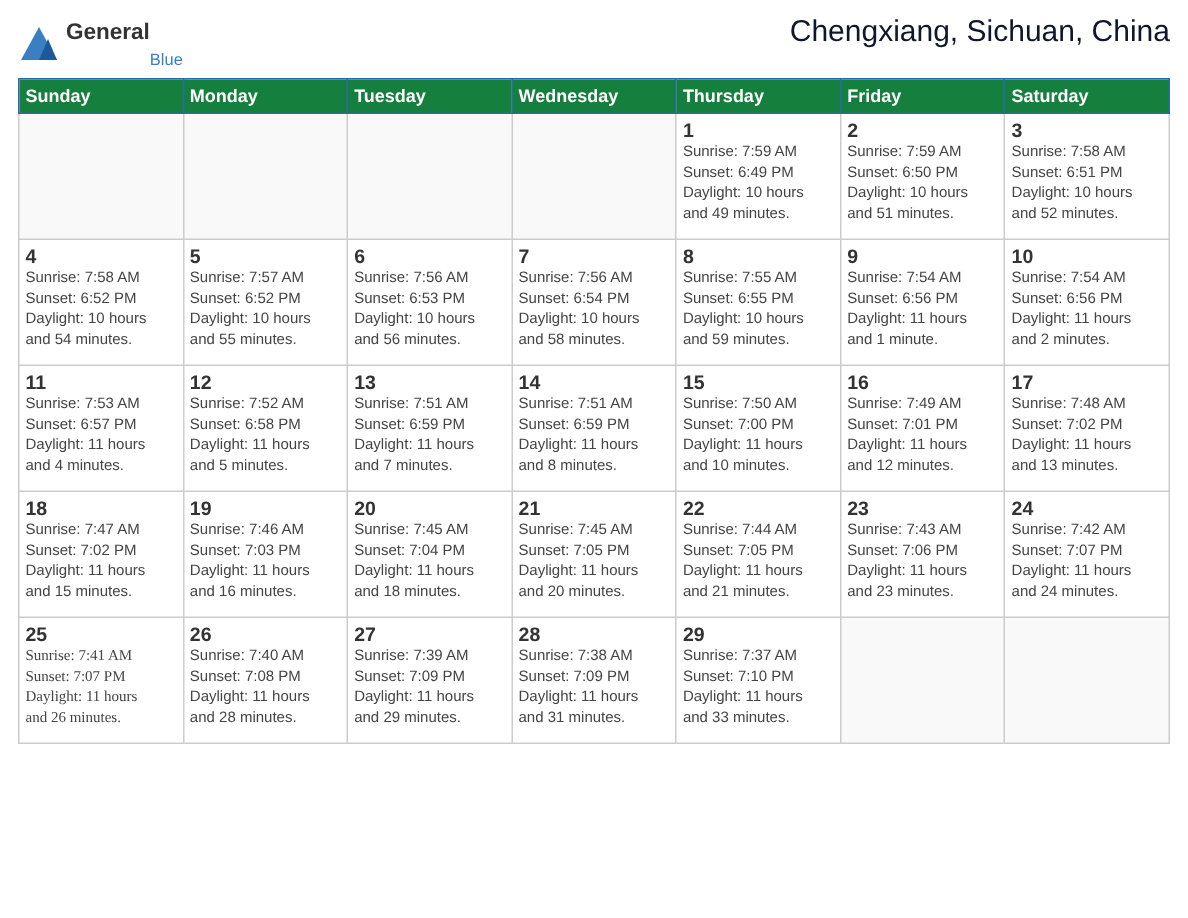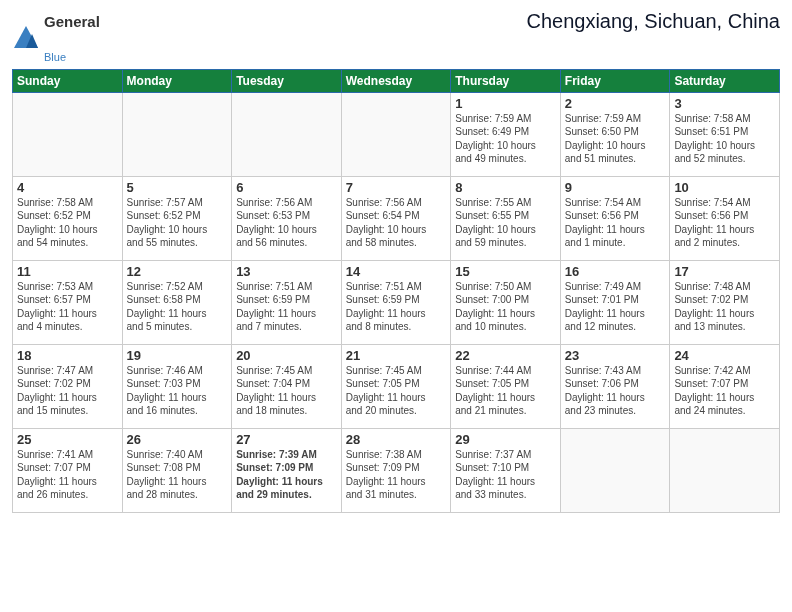--- a/index.html
+++ b/index.html
@@ -21,21 +21,21 @@
       align-items: flex-start;
       margin-bottom: 6px;
     }
     .logo {
       display: flex;
       align-items: center;
       margin-top: 4px;
     }
     .logo-text {
       display: flex;
-      flex-direction: column;
+      flex-direction: row;
       line-height: 1.1;
     }
     .logo-general {
       font-size: 15px;
       font-weight: bold;
       color: #333;
     }
     .logo-blue {
       font-size: 11px;
       font-weight: normal;
@@ -308,35 +308,35 @@
             <span class="day-number">24</span>
             <div class="day-info" style="white-space: pre-line;">Sunrise: 7:42 AM
 Sunset: 7:07 PM
 Daylight: 11 hours
 and 24 minutes.</div>
           </td>
         </tr>
         <tr>
           <td>
             <span class="day-number">25</span>
-            <div class="day-info" style="white-space: pre-line;">Sunrise: 7:41 AM
+            <div class="day-info" style="white-space: pre-line; font-family: Liberation Serif, serif;">Sunrise: 7:41 AM
 Sunset: 7:07 PM
 Daylight: 11 hours
 and 26 minutes.</div>
           </td>
           <td>
             <span class="day-number">26</span>
             <div class="day-info" style="white-space: pre-line;">Sunrise: 7:40 AM
 Sunset: 7:08 PM
 Daylight: 11 hours
 and 28 minutes.</div>
           </td>
           <td>
             <span class="day-number">27</span>
-            <div class="day-info" style="white-space: pre-line; font-weight: bold;">Sunrise: 7:39 AM
+            <div class="day-info" style="white-space: pre-line;">Sunrise: 7:39 AM
 Sunset: 7:09 PM
 Daylight: 11 hours
 and 29 minutes.</div>
           </td>
           <td>
             <span class="day-number">28</span>
             <div class="day-info" style="white-space: pre-line;">Sunrise: 7:38 AM
 Sunset: 7:09 PM
 Daylight: 11 hours
 and 31 minutes.</div>

